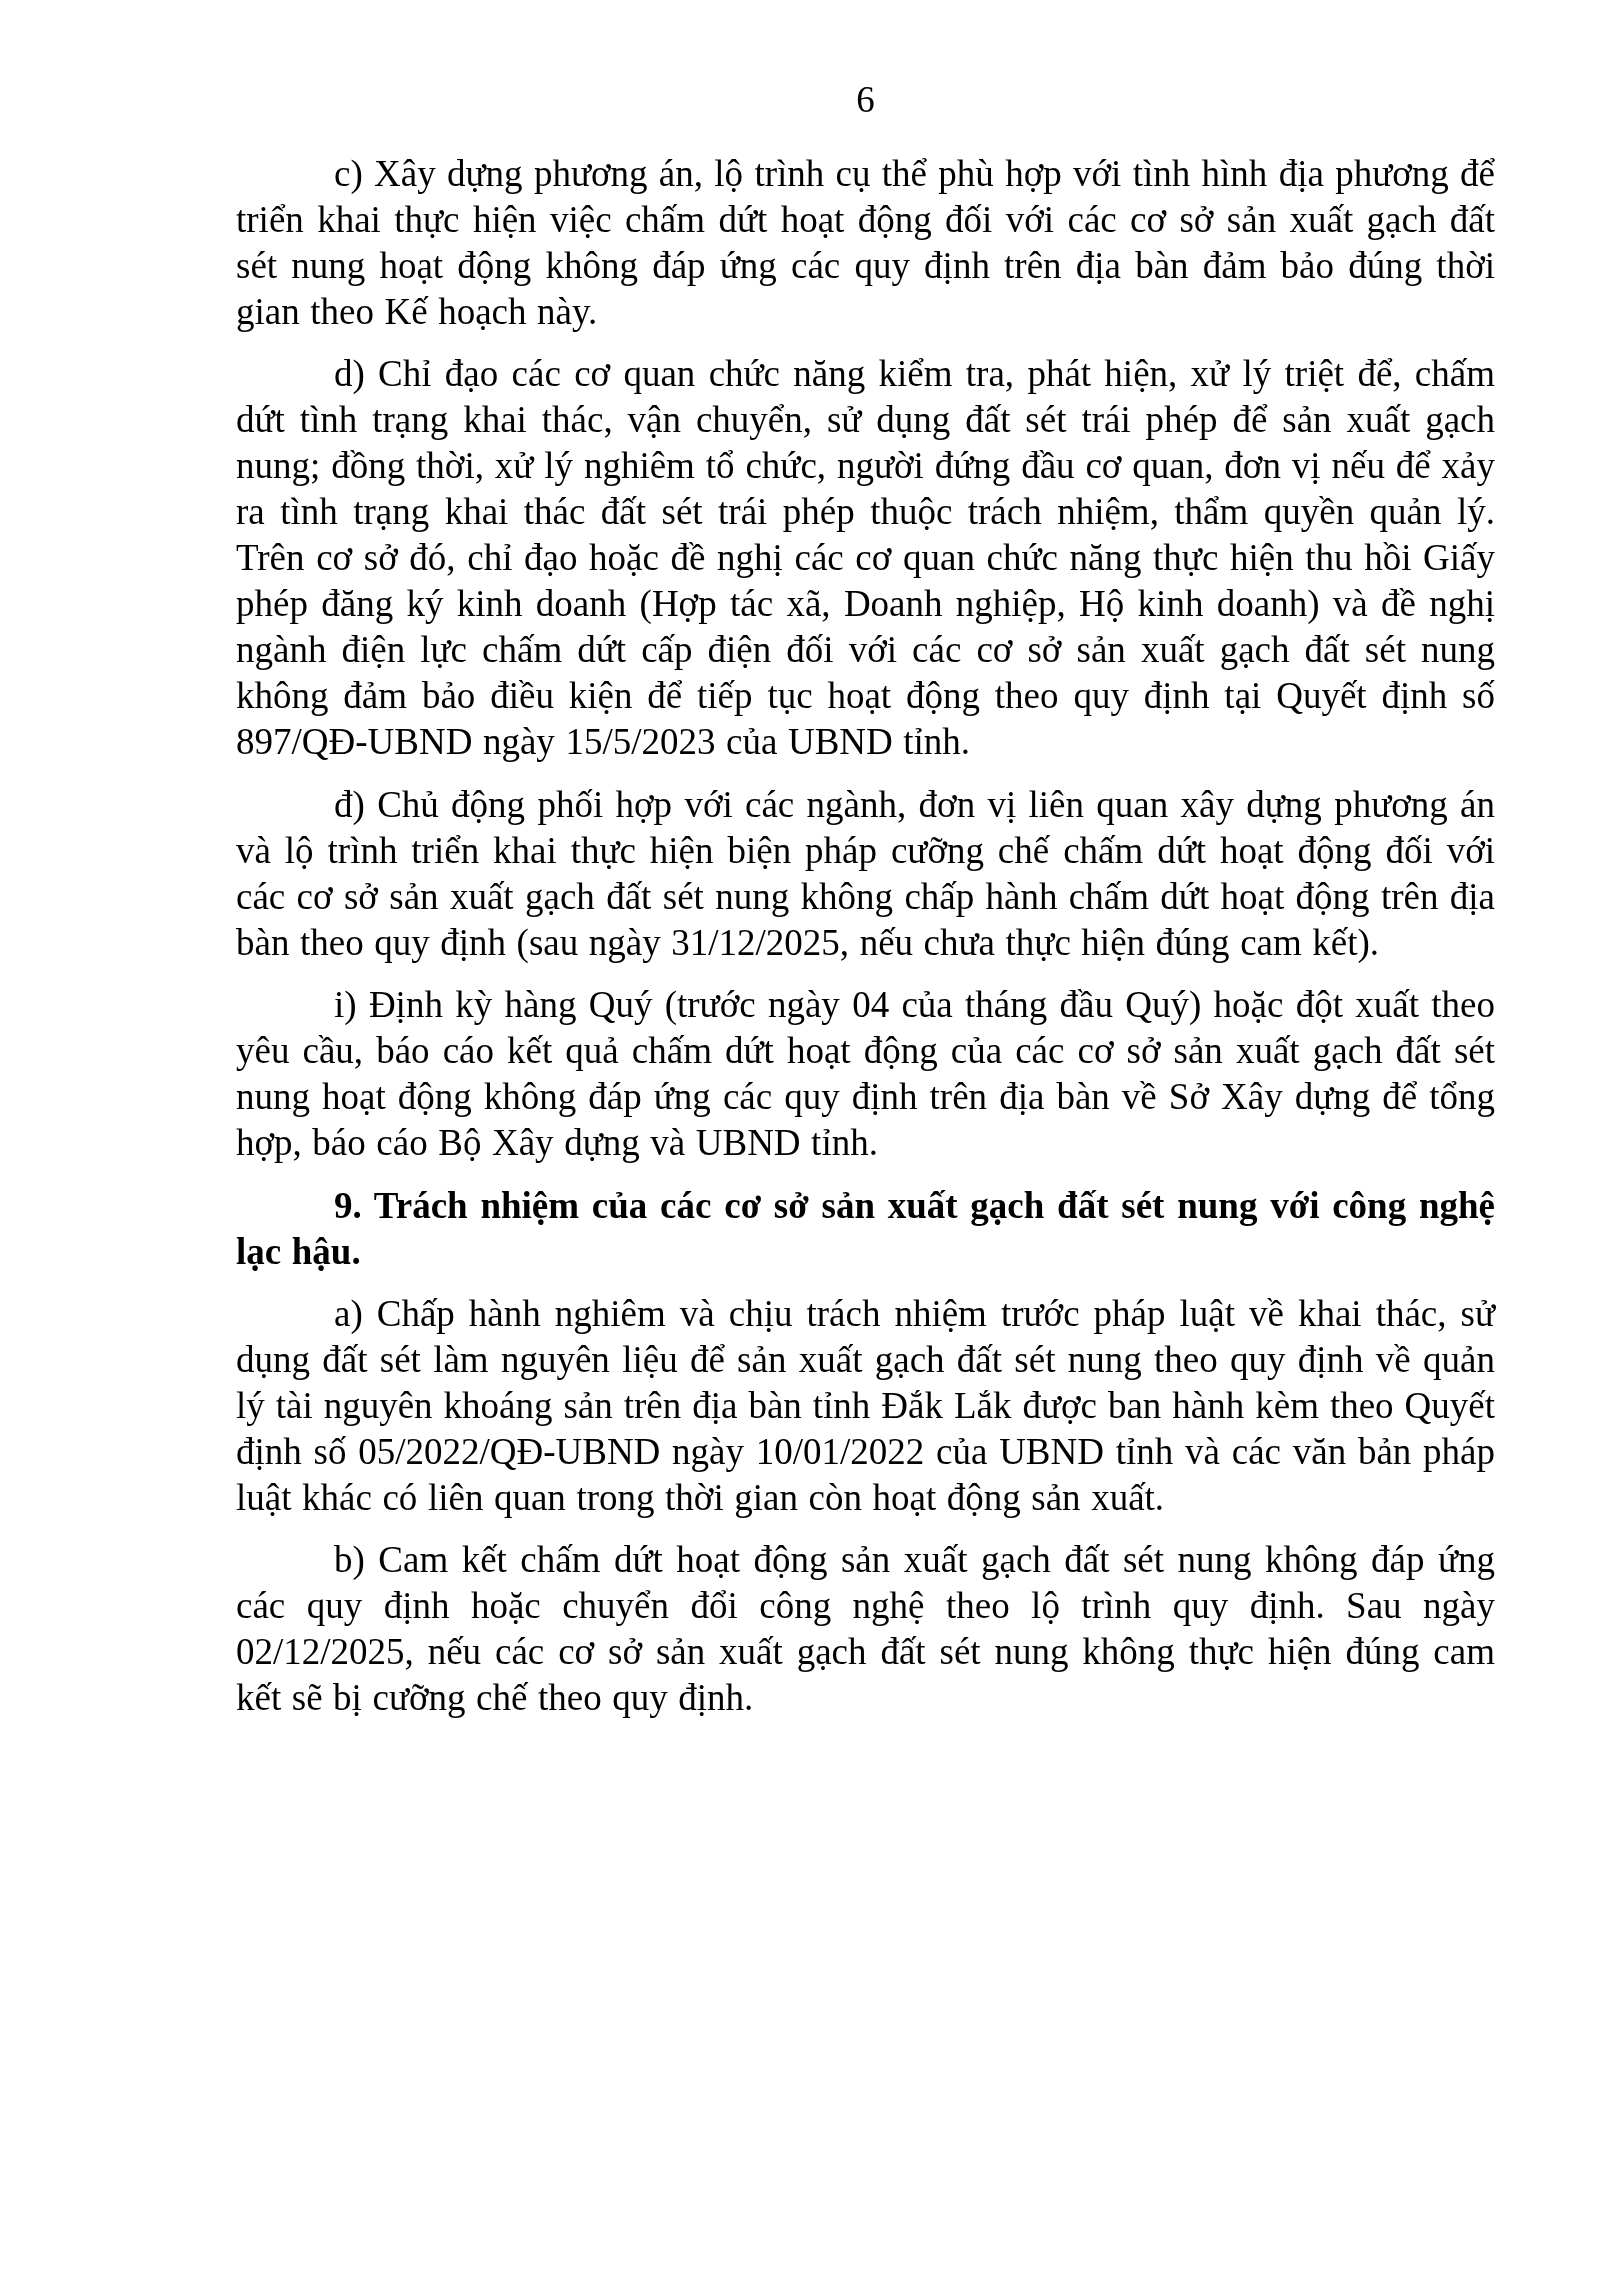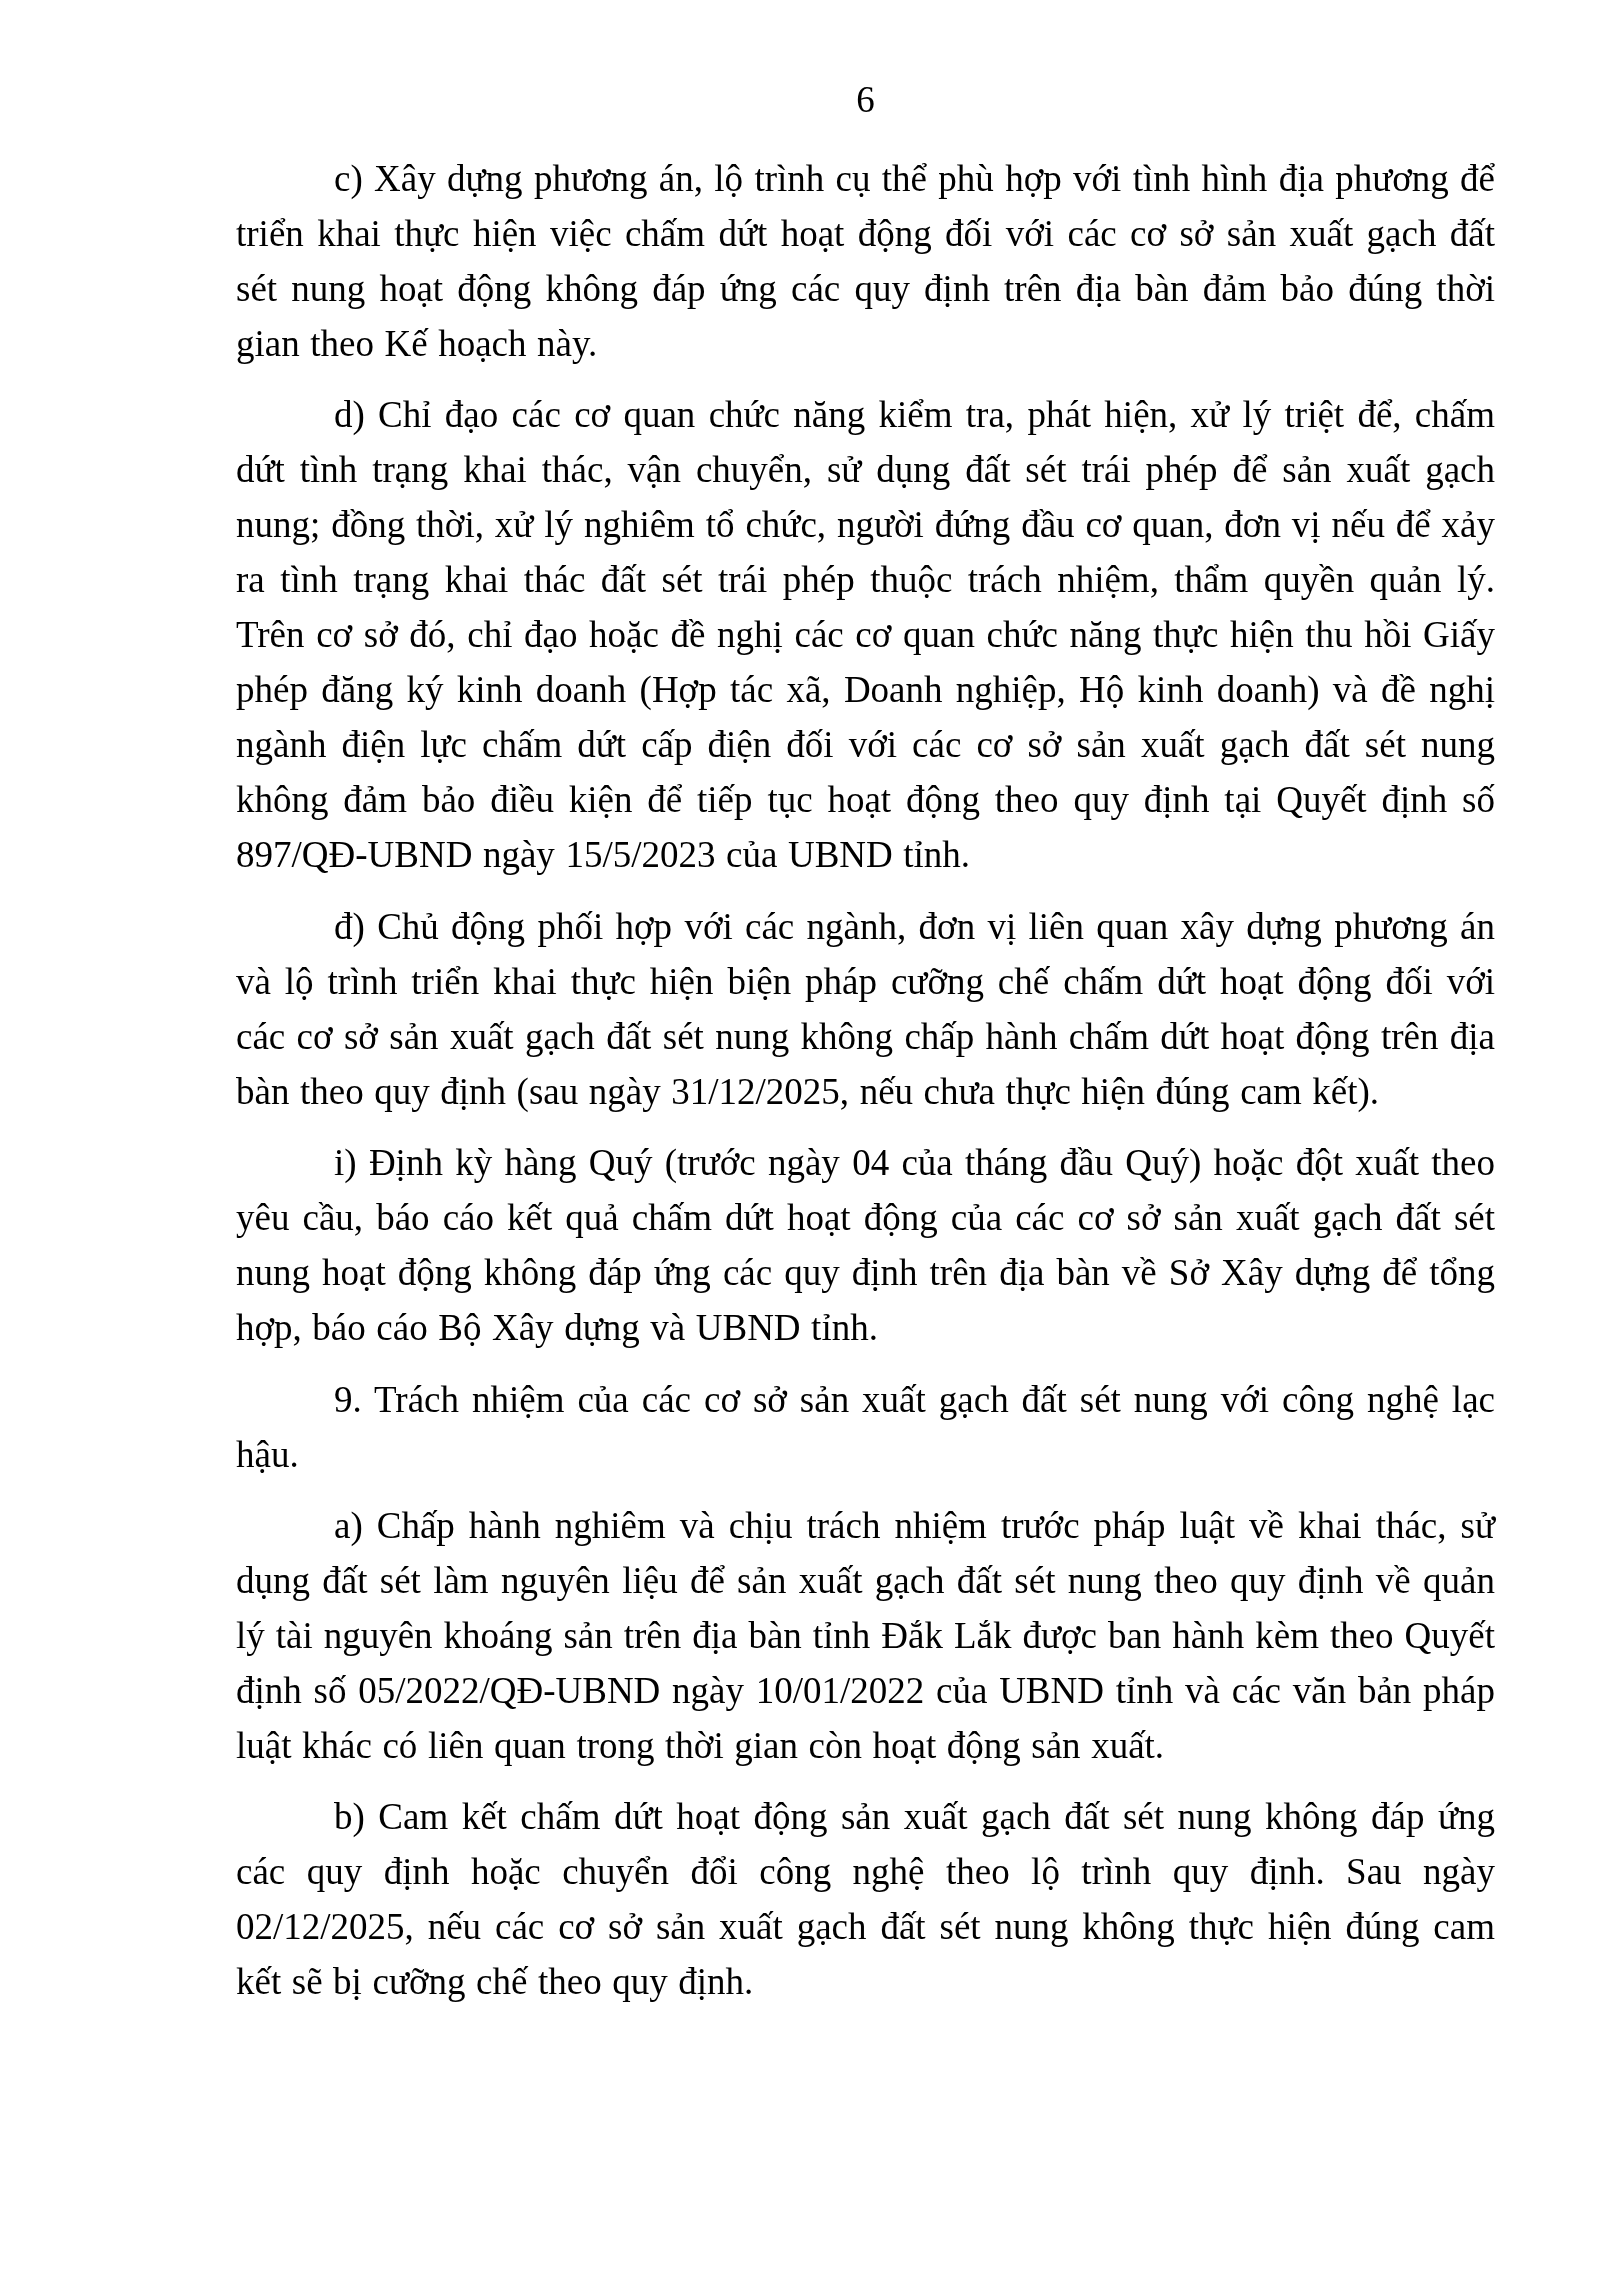--- a/index.html
+++ b/index.html
@@ -23,27 +23,27 @@
   }
   .page-number {
     text-align: center;
     font-size: 37px;
     line-height: 45px;
     margin: 0 0 29px 0;
   }
   p.para {
     margin: 16.4px 0 0 0;
     font-size: 37px;
-    line-height: 55px;
+    line-height: 46px;
     text-align: justify;
     text-indent: 98px;
     word-spacing: 1.3px;
   }
   p.para.heading {
-    font-weight: normal;
+    font-weight: bold;
   }
 </style>
 </head>
 <body>
 
 <div class="page">
 
   <div class="page-number">6</div>
 
   <p class="para">c) Xây dựng phương án, lộ trình cụ thể phù hợp với tình hình địa phương để triển khai thực hiện việc chấm dứt hoạt động đối với các cơ sở sản xuất gạch đất sét nung hoạt động không đáp ứng các quy định trên địa bàn đảm bảo đúng thời gian theo Kế hoạch này.</p>

